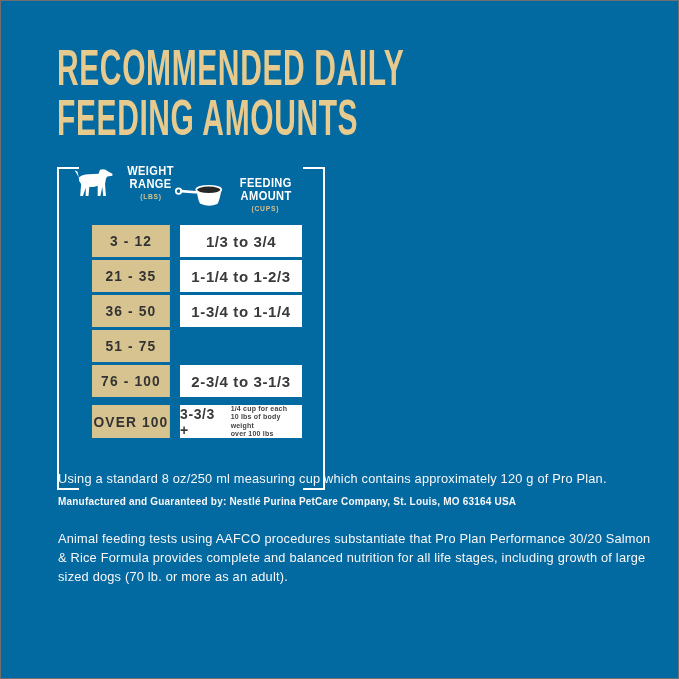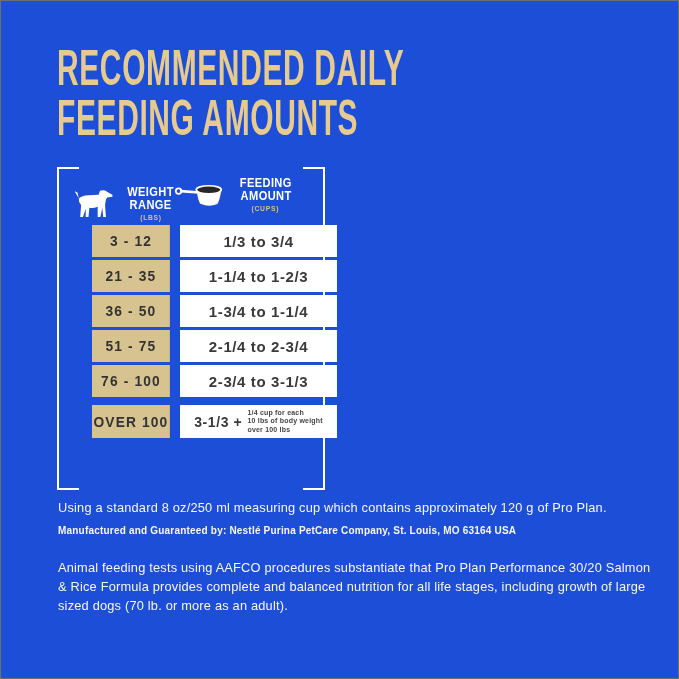--- a/index.html
+++ b/index.html
@@ -1,34 +1,34 @@
 <!DOCTYPE html>
 <html><head>
 <meta charset="utf-8">
 <style>
   html,body{margin:0;padding:0;background:#111;}
   .page{
     position:relative;width:679px;height:679px;box-sizing:border-box;
-    background:#1d4ed8;border:1px solid #6f6f6f;overflow:hidden;
+    background:#0369a1;border:1px solid #6f6f6f;overflow:hidden;
     font-family:"Liberation Sans",sans-serif;
   }
   
   .title{position:absolute;left:56px;top:42px;color:#e6ca8e;}
   .title .line{
     font-size:50px;font-weight:bold;line-height:50px;letter-spacing:1px;
     transform:scaleX(0.60);transform-origin:left top;white-space:nowrap;
   }
   
   .frame{position:absolute;left:56px;top:166px;width:268px;height:323px;}
   .bracket{position:absolute;top:0;bottom:0;width:20px;}
   .bracket.left{left:0;border:2px solid #fff;border-right:none;}
   .bracket.right{right:0;border:2px solid #fff;border-left:none;}
   
   .hdr{position:absolute;display:flex;align-items:center;}
-  .hdr-col1{left:70px;top:185px;}
+  .hdr-col1{left:70px;top:164px;}
   .hdr-col2{left:172px;top:176px;}
   .hdr svg{flex:0 0 auto;}
   .hdr-text{display:flex;flex-direction:column;align-items:center;margin-left:5px;}
   .hdr-line{
     color:#fff;font-weight:bold;font-size:13.5px;line-height:12.5px;
     transform:scaleX(0.82);transform-origin:center;white-space:nowrap;letter-spacing:0.5px;
   }
   .hdr-sub{
     color:#d9c28b;font-weight:bold;font-size:7.5px;letter-spacing:0.8px;margin-top:2px;
     transform:scaleX(0.9);
@@ -39,30 +39,30 @@
   .row.last{margin-top:8px;align-items:center;}
   .cell{
     height:32px;display:flex;align-items:center;justify-content:center;
     font-weight:bold;color:#333;box-sizing:border-box;
   }
   .cell.weight{
     width:82px;background:#d6c390;font-size:14.5px;letter-spacing:1.2px;
     transform:scaleX(0.95);transform-origin:left center;
   }
   .cell.amount{
-    width:157px;background:#ffffff;margin-left:6px;font-size:15px;letter-spacing:0.6px;color:#3a3a3a;
+    width:122px;background:#ffffff;margin-left:6px;font-size:15px;letter-spacing:0.6px;color:#3a3a3a;
   }
   .row.last .cell{height:33px;}
   .row.last .cell.amount{font-size:14px;justify-content:center;gap:5px;}
   .amount-note{
     font-size:7px;line-height:8.5px;font-weight:bold;color:#444;
     text-align:left;white-space:pre-line;letter-spacing:0.2px;
   }
   
-  .footer{position:absolute;left:57px;top:499px;width:600px;color:#f7f7f7;}
+  .footer{position:absolute;left:57px;top:470px;width:600px;color:#f7f7f7;}
   .footer .n1{font-size:12.8px;white-space:nowrap;letter-spacing:0.2px;}
   .footer .n2{font-size:10px;font-weight:bold;margin-top:10px;white-space:nowrap;letter-spacing:0.2px;}
   .footer .para{margin-top:22px;}
   .footer .para div{font-size:12.8px;line-height:19px;white-space:nowrap;letter-spacing:0.2px;}
 </style>
 </head>
 <body>
 
 <div class="page">
 
@@ -109,30 +109,29 @@
     <div class="row">
       <div class="cell weight">21 - 35</div>
       <div class="cell amount">1-1/4 to 1-2/3</div>
     </div>
     <div class="row">
       <div class="cell weight">36 - 50</div>
       <div class="cell amount">1-3/4 to 1-1/4</div>
     </div>
     <div class="row">
       <div class="cell weight">51 - 75</div>
-      <div class="cell amount">2-1/4 to 2-3/4</div>
     </div>
     <div class="row">
       <div class="cell weight">76 - 100</div>
       <div class="cell amount">2-3/4 to 3-1/3</div>
     </div>
     <div class="row last">
       <div class="cell weight">OVER 100</div>
       <div class="cell amount">
-        <span>3-1/3 +</span>
+        <span>3-3/3 +</span>
         <span class="amount-note">1/4 cup for each
 10 lbs of body weight
 over 100 lbs</span>
       </div>
     </div>
   </div>
 
   <div class="footer">
     <div class="n1">Using a standard 8 oz/250 ml measuring cup which contains approximately 120 g of Pro Plan.</div>
     <div class="n2">Manufactured and Guaranteed by: Nestlé Purina PetCare Company, St. Louis, MO 63164 USA</div>

